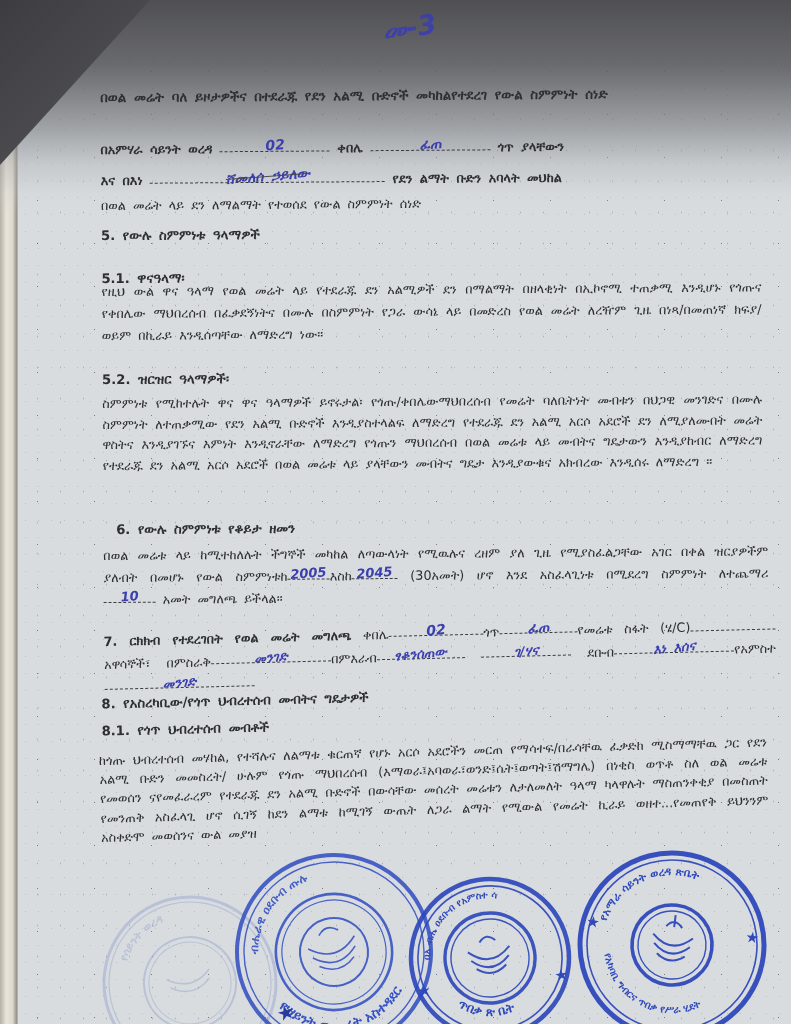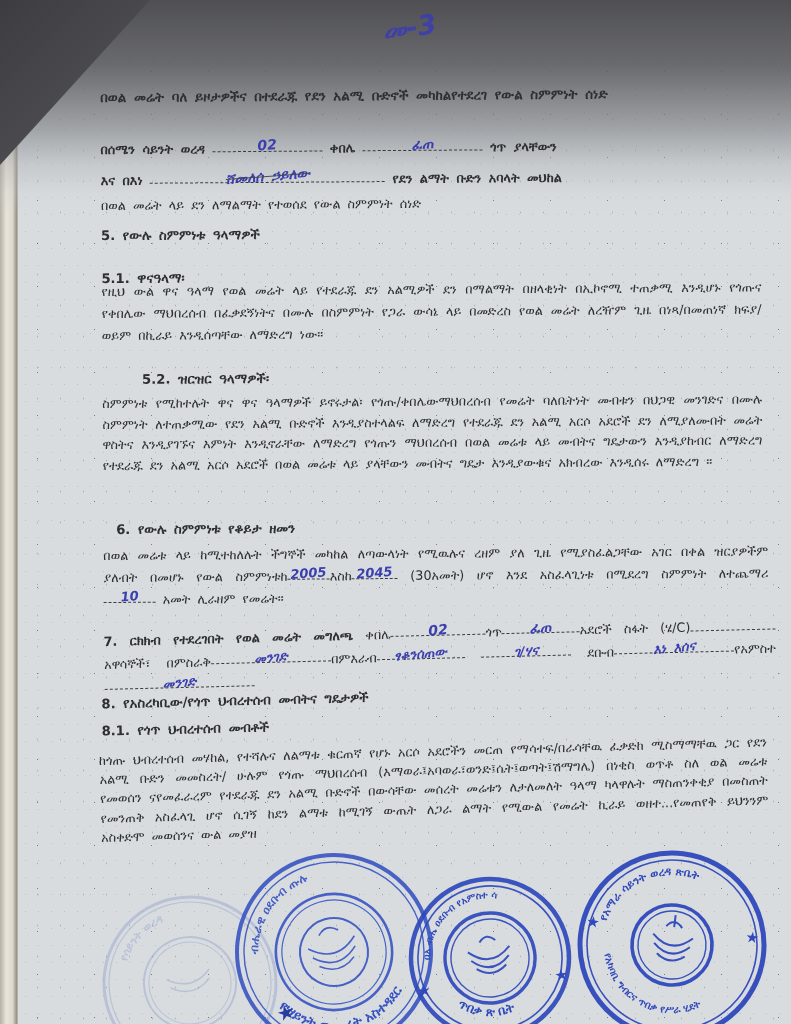--- a/index.html
+++ b/index.html
@@ -47,53 +47,53 @@
   <div id="top-band"></div>
   <div id="corner-fold"></div>
 
   <div id="corner-note">መ-3</div>
 
   <div id="content">
 
     <div class="blk b" style="left:103px;top:84px;width:660px;line-height:24px;font-size:13.4px;">በወል መሬት ባለ ይዞታዎችና በተደራጁ የደን አልሚ ቡድኖች መካከልየተደረገ የውል ስምምነት ሰነድ</div>
 
     <div class="blk b" style="left:103px;top:137px;width:660px;white-space:nowrap;">
-      <span>በሰሜን ሳይንት ወረዳ</span>
+      <span>በአምሃራ ሳይንት ወረዳ</span>
       <span class="blank" style="width:110px;"><span class="hw">02</span></span>
       <span>ቀበሌ</span>
       <span class="blank" style="width:120px;"><span class="hw">ፈጠ</span></span>
       <span>ጎጥ ያላቸውን</span>
     </div>
 
     <div class="blk" style="left:103px;top:168px;width:660px;white-space:nowrap;font-weight:bold;">
       <span>እና በእነ</span>
       <span class="blank" style="width:235px;"><span class="hw strike">ሸመለሰ ኃይለው</span></span>
       <span>የደን ልማት ቡድን አባላት መህከል</span>
     </div>
 
     <div class="blk" style="left:103px;top:193px;width:660px;white-space:nowrap;">በወል መሬት ላይ ደን ለማልማት የተወሰደ የውል ስምምነት ሰነድ</div>
 
     <div class="blk hd" style="left:103px;top:223px;">5. የውሉ ስምምነቱ ዓላማዎች</div>
     <div class="blk hd" style="left:103px;top:266px;">5.1. ዋናዓላማ፡</div>
     <div class="blk" style="left:103px;top:279px;width:660px;line-height:22px;">የዚህ ውል ዋና ዓላማ የወል መሬት ላይ የተደራጁ ደን አልሚዎች ደን በማልማት በዘላቂነት በኢኮኖሚ ተጠቃሚ እንዲሆኑ የጎጡና የቀበሌው ማህበረሰብ በፈቃደኝነትና በሙሉ በስምምነት የጋራ ውሳኔ ላይ በመድረስ የወል መሬት ለረዥም ጊዜ በነጻ/በመጠነኛ ክፍያ/ ወይም በኪራይ እንዲሰጣቸው ለማድረግ ነው።</div>
 
-    <div class="blk hd" style="left:103px;top:367px;margin-left:40px;">5.2. ዝርዝር ዓላማዎች፡</div>
+    <div class="blk hd" style="left:103px;top:367px;">5.2. ዝርዝር ዓላማዎች፡</div>
     <div class="blk" style="left:103px;top:392px;width:660px;line-height:20.5px;">ስምምነቱ የሚከተሉት ዋና ዋና ዓላማዎች ይኖሩታል፡ የጎጡ/ቀበሌውማህበረሰብ የመሬት ባለቤትነት መብቱን በህጋዊ መንገድና በሙሉ ስምምነት ለተጠቃሚው የደን አልሚ ቡድኖች እንዲያስተላልፍ ለማድረግ የተደራጁ ደን አልሚ አርሶ አደሮች ደን ለሚያለሙበት መሬት ዋስትና እንዲያገኙና እምነት እንዲኖራቸው ለማድረግ የጎጡን ማህበረሰብ በወል መሬቱ ላይ መብትና ግዴታውን እንዲያከብር ለማድረግ የተደራጁ ደን አልሚ አርሶ አደሮች በወል መሬቱ ላይ ያላቸውን መብትና ግዴታ እንዲያውቁና አክብረው እንዲሰሩ ለማድረግ ።</div>
 
     <div class="blk hd" style="left:116px;top:517px;">6. የውሉ ስምምነቱ የቆይታ ዘመን</div>
     <div class="blk" style="left:103px;top:543px;width:665px;line-height:22px;">
       <span>በወል መሬቱ ላይ ከሚተከለሉት ችግኞች መካከል ለጣውላነት የሚዉሉና ረዘም ያለ ጊዜ የሚያስፈልጋቸው አገር በቀል ዝርያዎችም ያለብት በመሆኑ የውል ስምምነቱከ</span><span class="blank" style="width:42px;"><span class="hw small">2005</span></span><span>እስከ</span><span class="blank" style="width:46px;"><span class="hw small">2045</span></span>
       <span>(30አመት) ሆኖ እንደ አስፈላጊነቱ በሚደረግ ስምምነት  ለተጨማሪ</span>
       <span class="blank" style="width:52px;"><span class="hw small">10</span></span>
-      <span>አመት ሊራዘም የመሬት።</span>
+      <span>አመት መግለጫ ይችላል።</span>
     </div>
 
     <div class="blk" style="left:103px;top:622px;width:672px;line-height:23px;transform:rotate(-1deg);">
       <span class="b">7. ርክክብ የተደረገበት የወል መሬት መግለጫ</span>
-      <span>ቀበሌ</span><span class="blank" style="width:95px;"><span class="hw">02</span></span><span>ጎጥ</span><span class="blank" style="width:78px;"><span class="hw">ፈጠ</span></span><span>አደሮች</span>
+      <span>ቀበሌ</span><span class="blank" style="width:95px;"><span class="hw">02</span></span><span>ጎጥ</span><span class="blank" style="width:78px;"><span class="hw">ፈጠ</span></span><span>የመሬቱ</span>
       <span>ስፋት (ሄ/C)</span><span class="blank" style="width:85px;"></span>
       <span>አዋሳኞች፣</span>
       <span>በምስራቅ</span><span class="blank" style="width:120px;"><span class="hw small">መንገድ</span></span><span>በምእራብ</span><span class="blank" style="width:88px;"><span class="hw small">ፃቆንሰጠው</span></span>
       <span class="blank" style="width:90px;"><span class="hw small">ገ/ሃና</span></span>
       <span>ደቡብ</span><span class="blank" style="width:120px;"><span class="hw small">እነ እሰና</span></span><span>የአምስተ</span><span class="blank" style="width:150px;"><span class="hw small">መንገድ</span></span>
     </div>
 
     <div class="blk hd" style="left:100px;top:689px;transform:rotate(-1deg);">8. የአስረካቢው/የጎጥ ህብረተሰብ መብትና ግዴታዎች</div>
     <div class="blk hd" style="left:100px;top:717px;transform:rotate(-1deg);">8.1. የጎጥ ህብረተሰብ መብቶች</div>
     <div class="blk" style="left:98px;top:742px;width:668px;line-height:19.2px;transform:rotate(-1.2deg);">ከጎጡ ህብረተሰብ መሃከል, የተሻሉና ለልማቱ ቁርጠኛ የሆኑ አርሶ አደሮችን መርጠ የማሳተፍ/በራሳቸዉ ፈቃድከ ሚስማማቸዉ ጋር የደን አልሚ ቡድን መመስረት/ ሁሉም የጎጡ ማህበረሰብ (እማወራ፤አባወራ፣ወንድ፤ሴት፤ወጣት፤ሽማግሌ) በነቂስ ወጥቶ ስለ ወል መሬቱ የመወሰን ናየመፈራረም የተደራጁ ደን አልሚ ቡድኖች በውሳቸው መሰረት መሬቱን ለታለመለት ዓላማ ካላዋሉት ማስጠንቀቂያ በመስጠት የመንጠቅ አስፈላጊ ሆኖ ሲገኝ ከደን ልማቱ ከሚገኝ ውጤት ለጋራ ልማት የሚውል የመሬት ኪራይ ወዘተ...የመጠየቅ ይህንንም አስቀድሞ መወሰንና ውል መያዝ</div>

